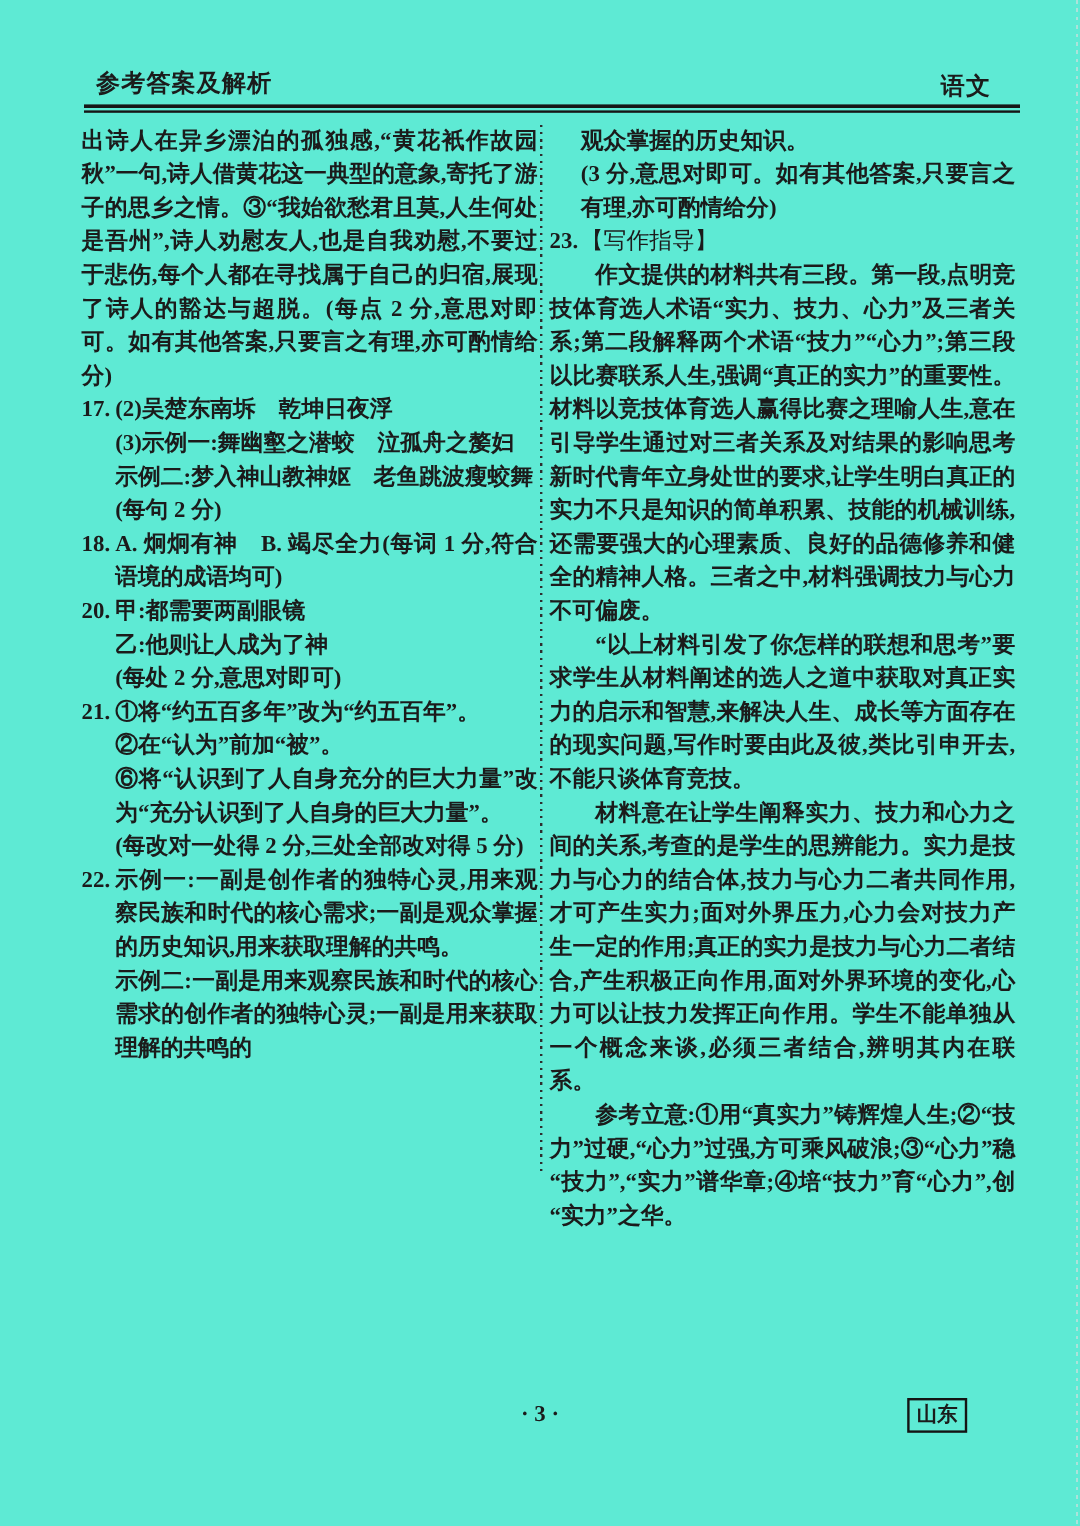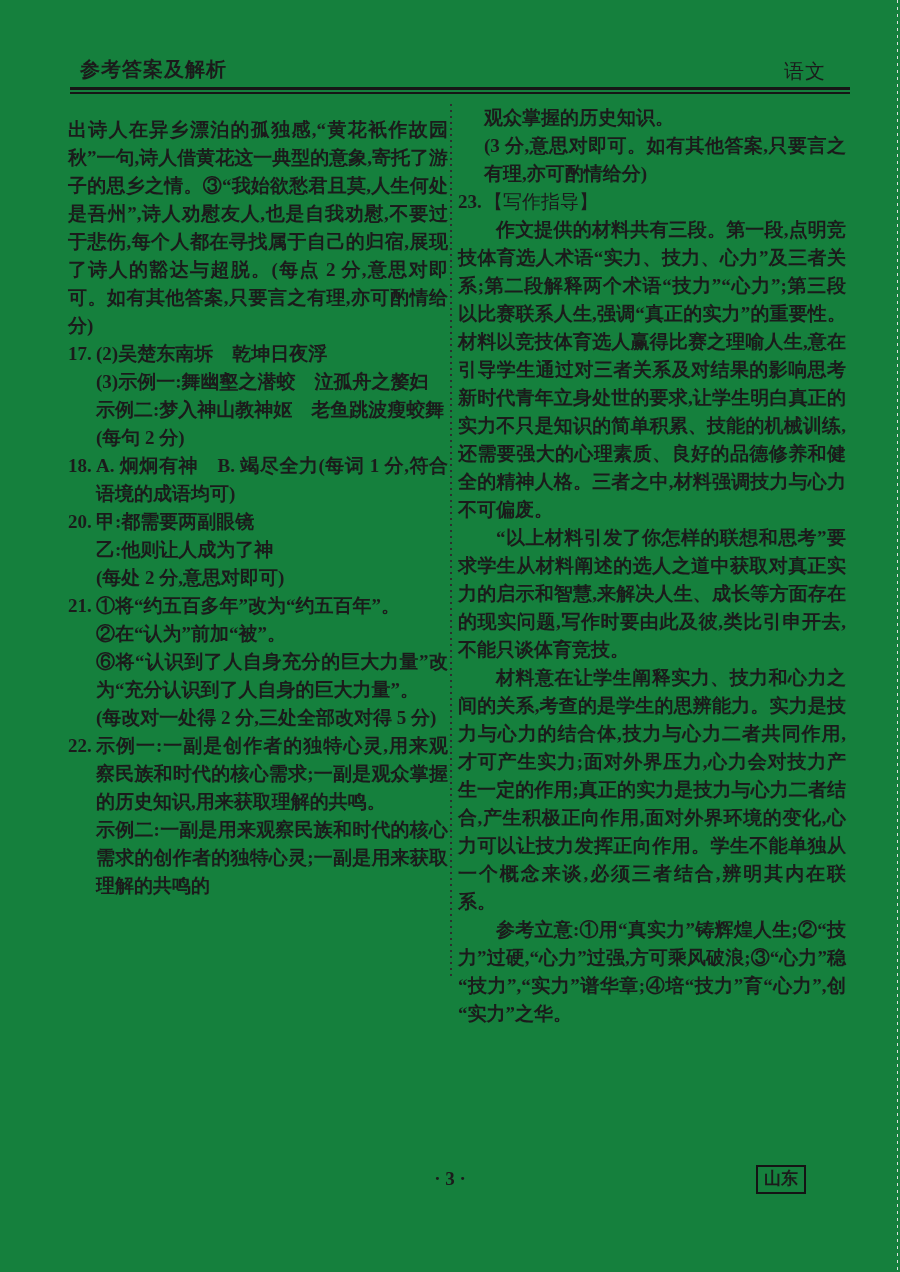--- a/index.html
+++ b/index.html
@@ -1,52 +1,52 @@
 <!DOCTYPE html>
 <html lang="zh"><head>
 <meta charset="utf-8">
 <style>
   html, body { margin: 0; padding: 0; background: #ffffff; }
   .page {
     position: relative;
     width: 900px;
     height: 1272px;
-    background: #15803d;
+    background: #5eead4;
     color: #1b1b1b;
     font-family: "Liberation Serif", serif;
     overflow: hidden;
   }
   
   .scan-edge {
     position: absolute; top: 0; bottom: 0; right: 2px; width: 1px;
     background: repeating-linear-gradient(to bottom, #dedede 0 3px, transparent 3px 7px);
   }
   .hdr-title {
     position: absolute; left: 80px; top: 56px;
     font-size: 20px; font-weight: 700; letter-spacing: 1px;
   }
   .hdr-subject {
     position: absolute; left: 784px; top: 58px;
-    font-size: 20px; font-weight: 400; letter-spacing: 1px;
+    font-size: 20px; font-weight: 700; letter-spacing: 1px;
   }
   .rule {
     position: absolute; left: 70px; top: 87px; width: 780px; height: 2px;
     border-top: 3px solid #161616; border-bottom: 2px solid #161616;
   }
   .divider {
     position: absolute; left: 450px; top: 104px; width: 2px; height: 874px;
     background: repeating-linear-gradient(to bottom, #2e2e2e 0 2px, transparent 2px 6px);
   }
   .col {
     position: absolute; top: 104px;
     font-size: 19px; line-height: 28px; font-weight: 600;
     text-align: justify;
   }
   .col p { margin: 0; }
-  .col-left  { left: 68px;  width: 380px; margin-top: 12px; }
+  .col-left  { left: 68px;  width: 380px; }
   .col-right { left: 458px; width: 388px; }
   .cont { margin-left: 28px; }
   .col-right .cont { margin-left: 26px; }
   .item { display: flex; }
   .item .num { flex: none; width: 28px; }
   .col-right .item .num { width: 26px; font-family: Liberation Serif, serif; }
   .item .body { flex: 1; min-width: 0; }
   .section-title { font-weight: 400; }
   .para { margin-left: 26px; text-indent: 2em; }
   .pageno {

